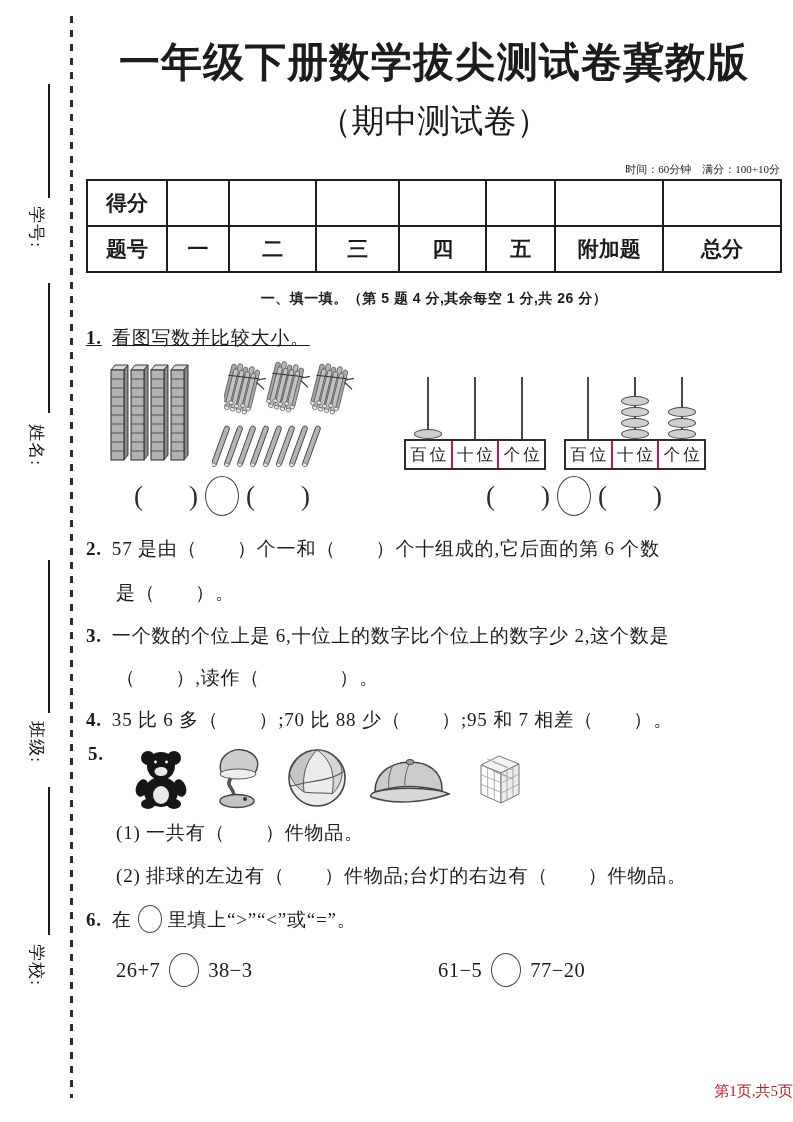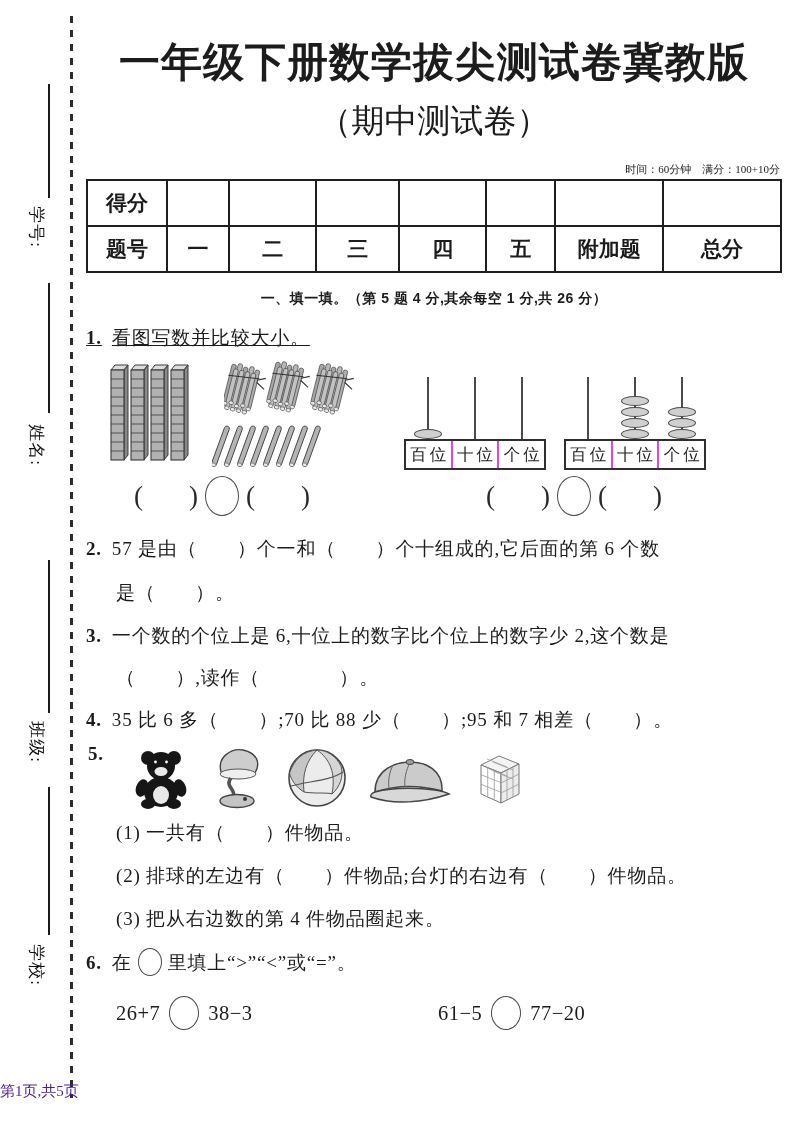--- a/index.html
+++ b/index.html
@@ -30,42 +30,42 @@
   .fig1 .rods-img{position:absolute;left:22px;top:0;}
   .fig1 .bundles-img{position:absolute;left:138px;top:0;}
   .fig1 .sticks-img{position:absolute;left:126px;top:62px;}
   .abacus{position:absolute;width:142px;top:16px;}
   .abacus .rodarea{position:relative;height:62px;}
   .abacus .rod{position:absolute;bottom:0;width:2px;height:62px;background:#4a4a4a;}
   .abacus .bead{position:absolute;width:28px;height:10px;border:1.4px solid #4a4a4a;
         border-radius:50%;background:#cfcfcf;box-sizing:border-box;}
   .abacus .cells{display:flex;border:2px solid #2e2e2e;}
   .abacus .cell{flex:1;text-align:center;font-size:16.5px;letter-spacing:3px;
-        padding:3px 0 2px 3px;border-left:2px solid #d946ef;}
+        padding:3px 0 2px 3px;border-left:2px solid #be185d;}
   .abacus .cell:first-child{border-left:none;}
   
   .cmprow{position:relative;height:46px;}
   .cmp{position:absolute;top:0;display:flex;align-items:center;height:46px;}
   .cmp .p{font-size:27px;color:#2a2a2a;}
   .cmp .blank{display:inline-block;width:46px;}
   .cmp-circle{display:inline-block;width:32px;height:38px;border:1.8px solid #4a4a4a;
         border-radius:50%;margin:0 7px;}
   
   .q5-row{display:flex;align-items:flex-end;gap:20px;margin:4px 0 2px 2px;height:70px;}
   .q5-row .qnum{align-self:flex-start;line-height:30px;}
   .q5-sub{line-height:43px;padding-left:30px;}
   
   .q6-head{line-height:34px;margin-top:6px;font-size:19px;letter-spacing:0.8px;}
   .q6-head-circle{display:inline-block;width:22px;height:26px;border:1.6px solid #4a4a4a;
         border-radius:50%;vertical-align:-7px;margin:0 6px;}
   .q6-grid{display:grid;grid-template-columns:322px auto;row-gap:12px;margin:16px 0 0 30px;}
   .q6-item{display:flex;align-items:center;font-size:20.5px;letter-spacing:0.5px;}
   .q6-circle{display:inline-block;width:28px;height:32px;border:1.8px solid #4a4a4a;
         border-radius:50%;margin:0 9px;}
-  .footer{position:absolute;left:0;right:0;top:1082px;text-align:left;font-size:15px;color:#4c1d95;}
+  .footer{position:absolute;left:0;right:0;top:1082px;text-align:right;font-size:15px;color:#b91c1c;padding-left:18px;}
 </style>
 </head>
 <body>
 
 <div class="page">
 
   <div class="seal-dashed"></div>
 
   <div class="seal-rule" style="top:84px;height:114px;"></div>
   <span class="seal-label" style="top:227px;">学号:</span>
@@ -309,21 +309,20 @@
         <polygon points="9,14 29,22 29,52 9,43" fill="#ffffff" stroke="#777" stroke-width="1"></polygon>
         <polygon points="29,22 47,13 47,43 29,52" fill="#ececec" stroke="#777" stroke-width="1"></polygon>
         <path d="M15,8 L35,16 M21,11 L41,19 M15,17 L35,25 M21,20 L41,28" stroke="#9a9a9a" stroke-width="0.8" fill="none"></path>
         <path d="M9,23.7 L29,31.7 M9,33.3 L29,41.3 M15.7,16.7 L15.7,45.7 M22.3,19.3 L22.3,48.3" stroke="#9a9a9a" stroke-width="0.8" fill="none"></path>
         <path d="M29,32 L47,23 M29,42 L47,33 M35,19.5 L35,49 M41,16.5 L41,46" stroke="#9a9a9a" stroke-width="0.8" fill="none"></path>
       </svg>
     </div>
 
     <div class="q q5-sub">(1) 一共有（　　）件物品。</div>
     <div class="q q5-sub">(2) 排球的左边有（　　）件物品;台灯的右边有（　　）件物品。</div>
-    <div class="q q5-sub">(3) 把从右边数的第 4 件物品圈起来。</div>
 
     <div class="q6-head">
       <span class="qnum">6.</span><span>在</span><span class="q6-head-circle"></span><span>里填上“&gt;”“&lt;”或“=”。</span>
     </div>
 
     <div class="q6-grid">
       <div class="q6-item">
         <span>26+7</span>
         <span class="q6-circle"></span>
         <span>38−3</span>

